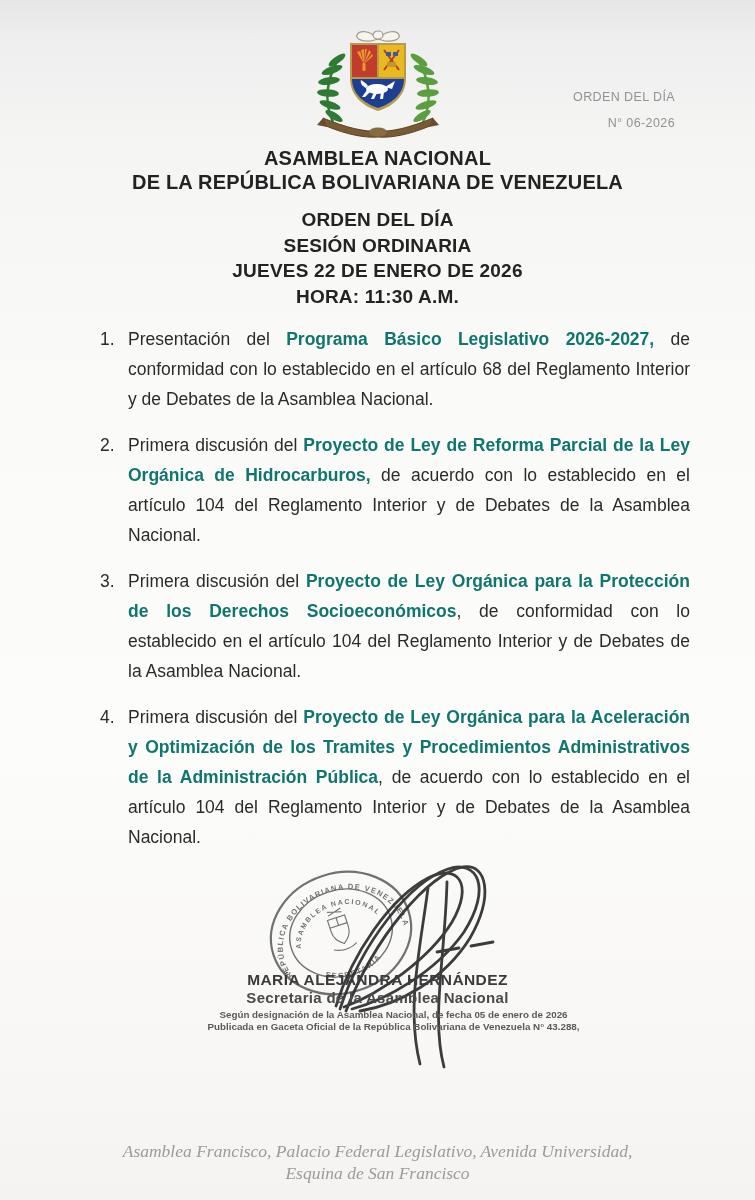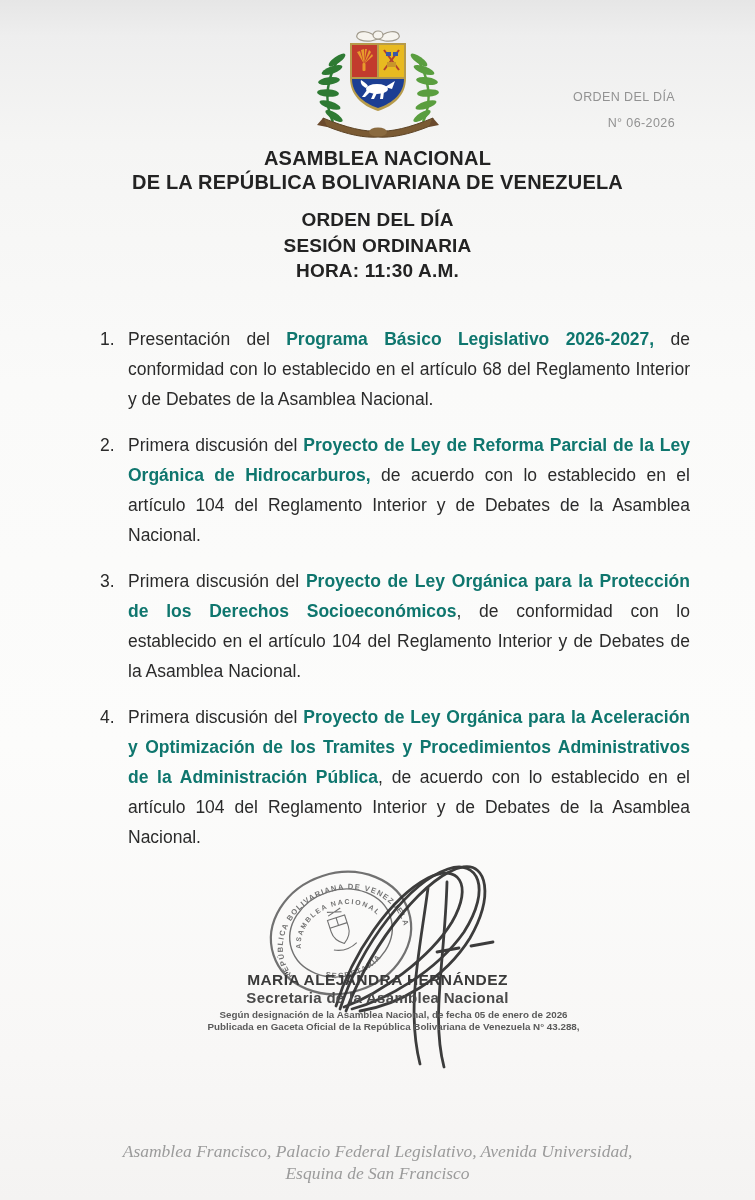--- a/index.html
+++ b/index.html
@@ -153,20 +153,21 @@
   </div>
 
   <div class="org-block">
     <div>ASAMBLEA NACIONAL</div>
     <div>DE LA REPÚBLICA BOLIVARIANA DE VENEZUELA</div>
   </div>
 
   <div class="meta-block">
     <div>ORDEN DEL DÍA</div>
     <div>SESIÓN ORDINARIA</div>
+    <div>JUEVES 22 DE ENERO DE 2026</div>
     <div>HORA: 11:30 A.M.</div>
   </div>
 
   <ol class="agenda" id="agenda-list">
       <li><span class="num">1.</span><span>Presentación del </span><b>Programa Básico Legislativo 2026-2027,</b><span> de conformidad con lo establecido en el artículo 68 del Reglamento Interior y de Debates de la Asamblea Nacional.</span></li>
       <li><span class="num">2.</span><span>Primera discusión del </span><b>Proyecto de Ley de Reforma Parcial de la Ley Orgánica de Hidrocarburos,</b><span> de acuerdo con lo establecido en el artículo 104 del Reglamento Interior y de Debates de la Asamblea Nacional.</span></li>
       <li><span class="num">3.</span><span>Primera discusión del </span><b>Proyecto de Ley Orgánica para la Protección de los Derechos Socioeconómicos</b><span>, de conformidad con lo establecido en el artículo 104 del Reglamento Interior y de Debates de la Asamblea Nacional.</span></li>
       <li><span class="num">4.</span><span>Primera discusión del </span><b>Proyecto de Ley Orgánica para la Aceleración y Optimización de los Tramites y Procedimientos Administrativos de la Administración Pública</b><span>, de acuerdo con lo establecido en el artículo 104 del Reglamento Interior y de Debates de la Asamblea Nacional.</span></li>
     </ol>
 

